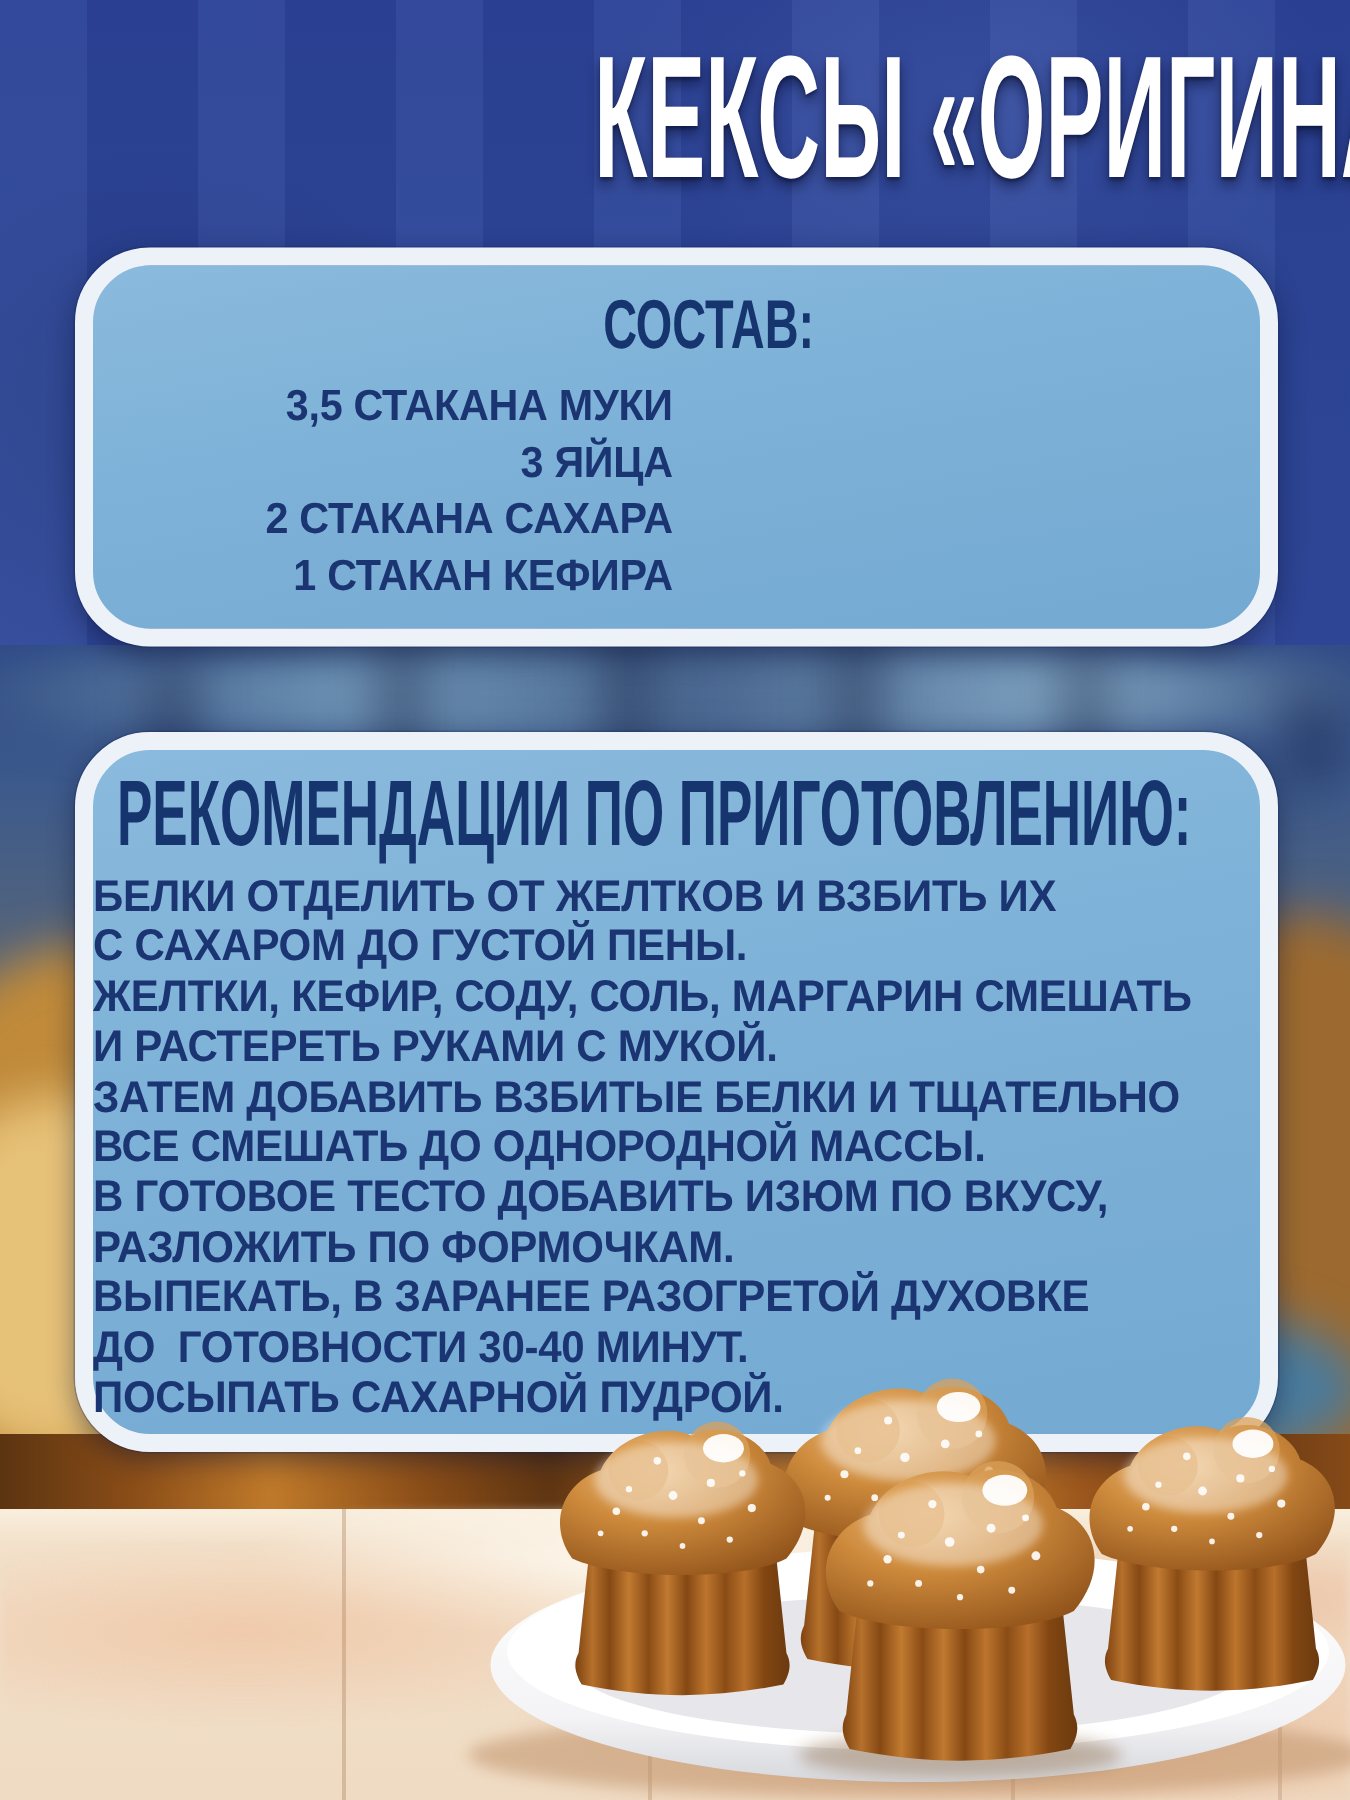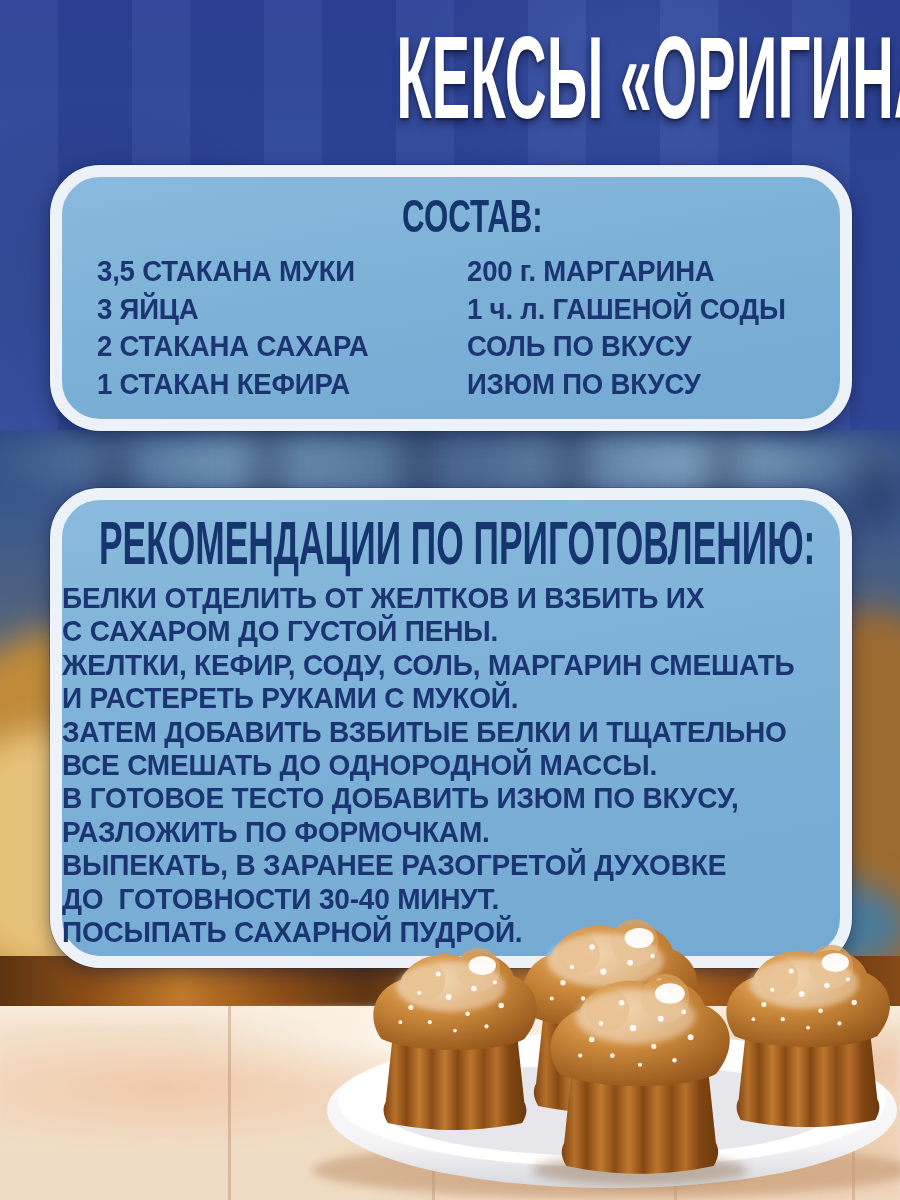--- a/index.html
+++ b/index.html
@@ -70,26 +70,26 @@
     border:12px solid #edf2f8;border-radius:50px;
     box-shadow:0 6px 18px rgba(8,18,50,.45), 0 0 0 1px rgba(20,40,90,.25);
   }
   .card1{top:165px;height:266px;}
   .card2{top:488px;height:480px;}
   .hd{color:#16356f;font-weight:bold;}
   .card1 .hd{margin-top:12px;text-align:center;padding-left:43px;}
   .card1 .hd span{display:inline-block;font-size:46px;transform:scaleX(.68);transform-origin:50% 50%;white-space:nowrap;}
   .cols{display:flex;padding:10px 14px 0 35px;}
   .col{list-style:none;margin:0;padding:0;}
-  .col-l{width:370px;flex:none;}
+  .col-l{width:370px;flex:none;text-align:right;}
   .col li{
     font-size:29px;font-weight:bold;color:#1b3573;line-height:37.5px;
     white-space:pre;transform:scaleX(.95);transform-origin:0 50%;letter-spacing:-.2px;
   }
-  .card2 .hd{margin:14px 0 8px 37px;}
+  .card2 .hd{margin:14px 0 8px 16px;}
   .card2 .hd span{
     display:inline-block;font-size:62px;line-height:.95;
     transform:scaleX(.57);transform-origin:0 50%;white-space:nowrap;
   }
   .lines{padding-right:8px;}
   .line{
     font-size:29.5px;font-weight:bold;color:#1b3573;line-height:33.4px;
     white-space:pre;transform:scaleX(.95);transform-origin:0 50%;letter-spacing:-.2px;
   }
   
@@ -124,26 +124,20 @@
   <div class="card card1">
     <div class="hd">
       <span>СОСТАВ:</span>
     </div>
     <div class="cols">
       <ul class="col col-l">
           <li>3,5 СТАКАНА МУКИ</li>
           <li>3 ЯЙЦА</li>
           <li>2 СТАКАНА САХАРА</li>
           <li>1 СТАКАН КЕФИРА</li>
-        </ul>
-      <ul class="col col-r">
-          <li>200 г. МАРГАРИНА</li>
-          <li>1 ч. л. ГАШЕНОЙ СОДЫ</li>
-          <li>СОЛЬ ПО ВКУСУ</li>
-          <li>ИЗЮМ ПО ВКУСУ</li>
         </ul>
     </div>
   </div>
 
   <div class="card card2">
     <div class="hd">
       <span>РЕКОМЕНДАЦИИ ПО ПРИГОТОВЛЕНИЮ:</span>
     </div>
     <div class="lines">
         <div class="line">БЕЛКИ ОТДЕЛИТЬ ОТ ЖЕЛТКОВ И ВЗБИТЬ ИХ</div>

